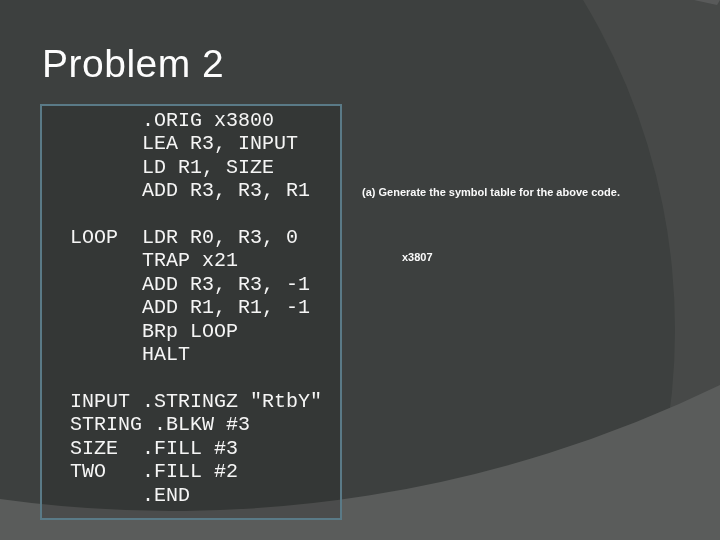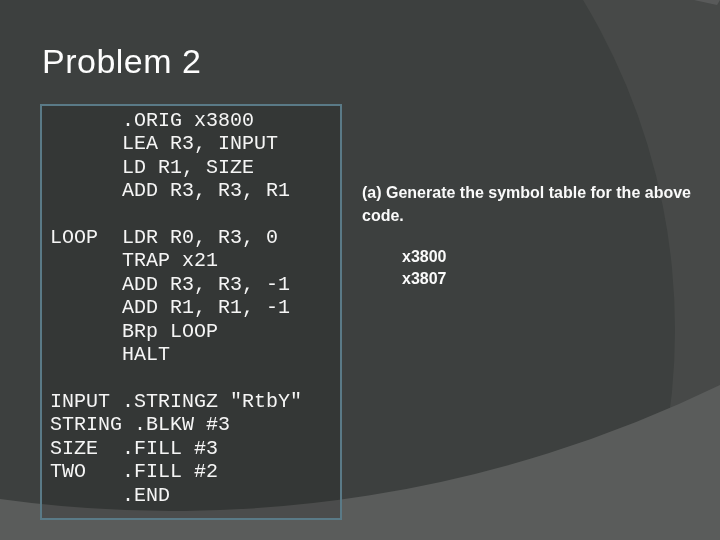--- a/index.html
+++ b/index.html
@@ -5,40 +5,41 @@
   html, body { margin: 0; padding: 0; }
   body {
     width: 720px; height: 540px;
     position: relative; overflow: hidden;
     background: #474948;
     font-family: "Liberation Sans", sans-serif;
   }
   .bg-svg { position: absolute; left: 0; top: 0; z-index: 0; }
   .slide-title {
     position: absolute; left: 42px; top: 42px; margin: 0;
-    font-size: 34px; font-weight: 400; line-height: 1.15;
+    font-size: 39px; font-weight: 400; line-height: 1.15;
     color: #fdfdfd; z-index: 2; letter-spacing: 0.5px;
   }
   .code-box {
     position: absolute; left: 40px; top: 104px;
     width: 302px; height: 416px; box-sizing: border-box;
     border: 2px solid #5a7a87;
     background: rgba(22, 25, 25, 0.22);
     z-index: 1;
+    padding-left: 20px;
   }
   .code {
     margin: 0; padding: 3px 0 0 8px;
     font-family: "Liberation Mono", "DejaVu Sans Mono", monospace;
     font-size: 20px; line-height: 23.4px;
     color: #f5f5f5; white-space: pre;
   }
   .question {
     position: absolute; left: 362px; width: 354px;
     color: #fafafa; font-weight: bold;
-    font-size: 16px; line-height: 22.4px;
+    font-size: 11px; line-height: 22.4px;
     z-index: 2;
   }
   #question-a { top: 181px; line-height: 23px; }
   #question-b { top: 246px; }
   .memory-address { padding-left: 40px; }
 </style>
 </head>
 <body>
 
 <svg class="bg-svg" width="720" height="540" viewBox="0 0 720 540" aria-hidden="true">
@@ -70,15 +71,14 @@
 INPUT .STRINGZ "RtbY"
 STRING .BLKW #3
 SIZE  .FILL #3
 TWO   .FILL #2
       .END</pre>
 </div>
 
 <div class="question" id="question-a">(a) Generate the symbol table for the above code.</div>
 
 <div class="question" id="question-b">
-  <div class="memory-address">x3800</div>
   <div class="memory-address">x3807</div>
 </div>
 
 </body></html>

